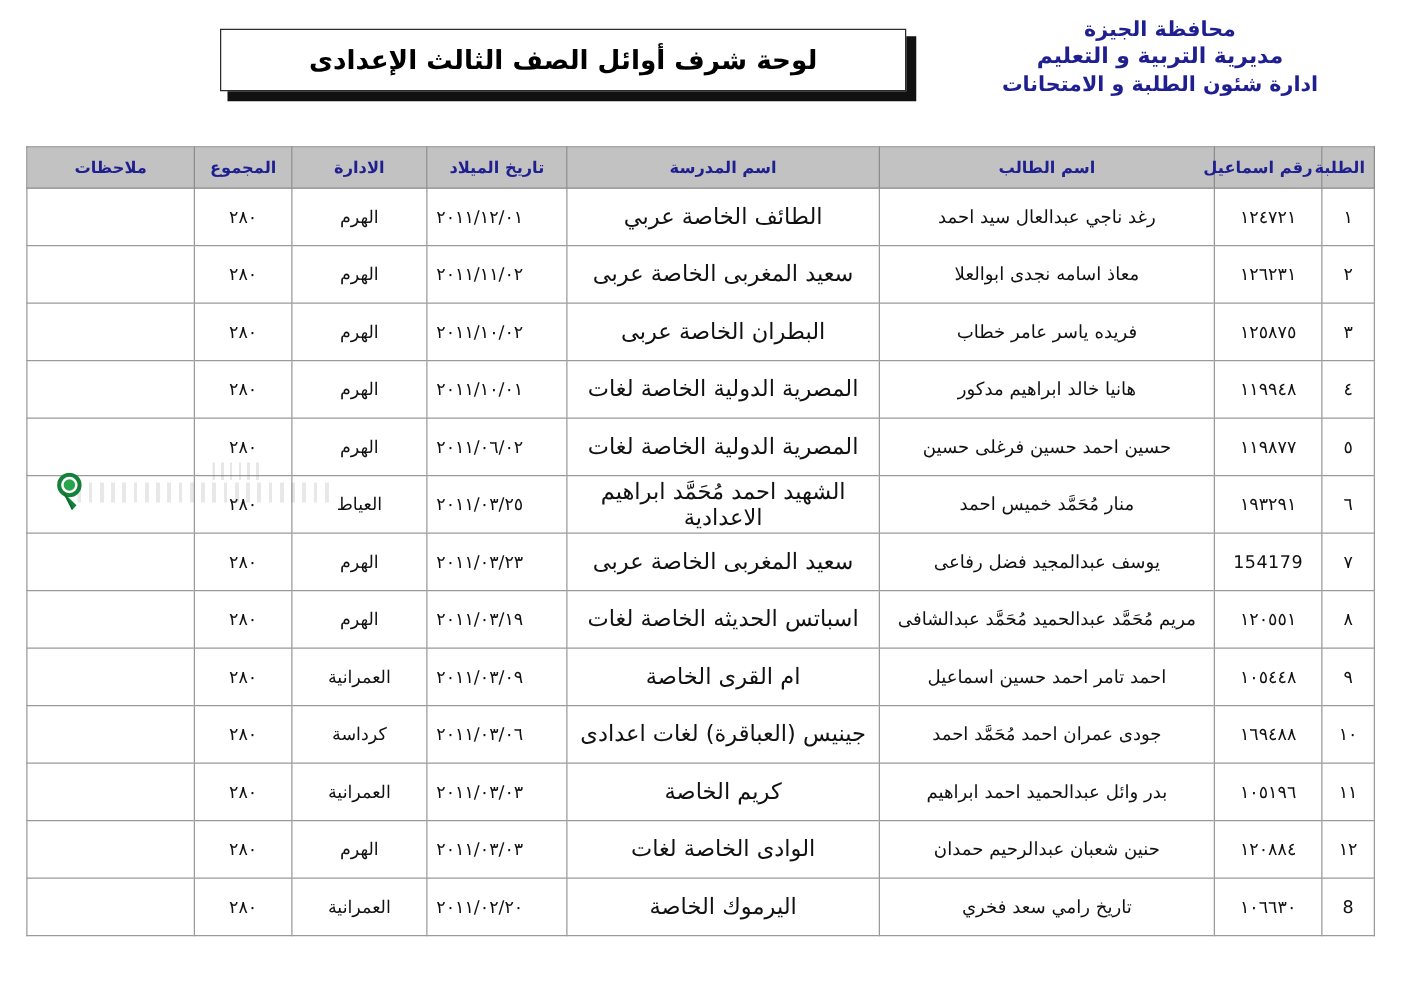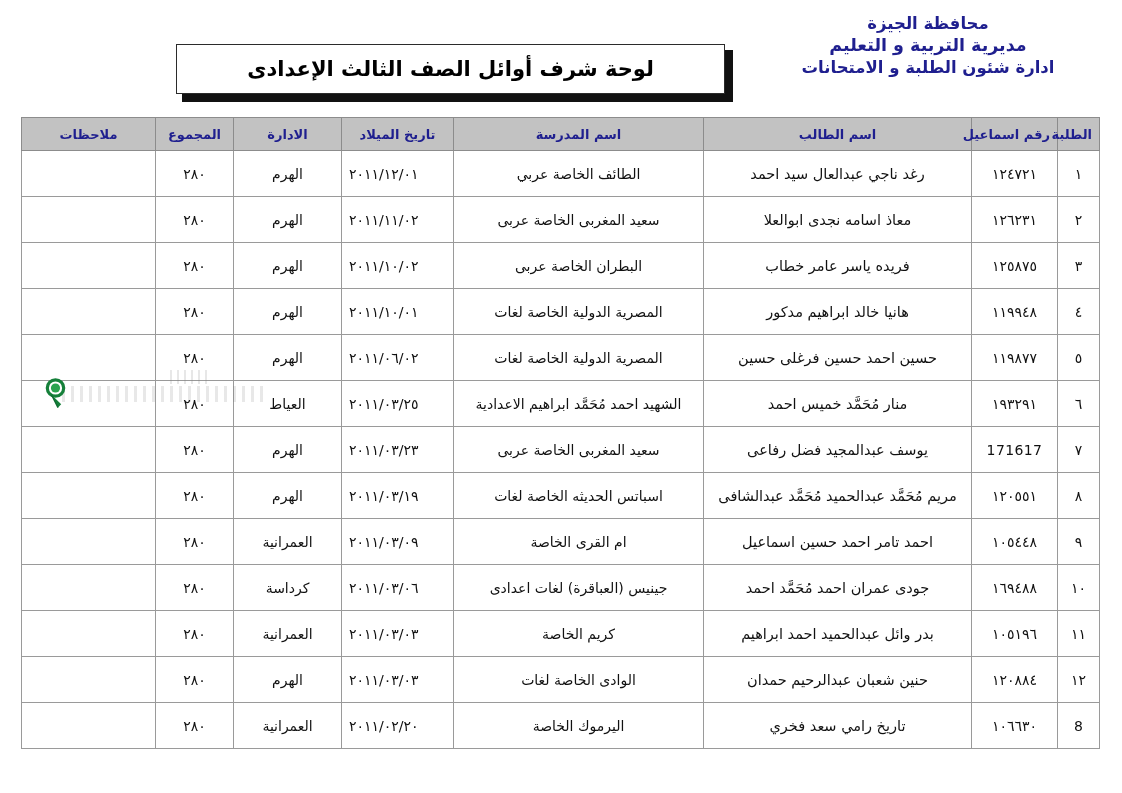--- a/index.html
+++ b/index.html
@@ -40,21 +40,20 @@
   .ministry-line-2 { font-size: 17.5px; }
   .ministry-line-3 { font-size: 16.5px; }
 
   
   .title-plaque-wrap {
     position: absolute;
     top: 23px;
     left: 176px;
     width: 551px;
     height: 52px;
-    margin-top: 21px;
   }
   .title-plaque-shadow {
     position: absolute;
     top: 6px;
     left: 6px;
     width: 551px;
     height: 52px;
     background: #111111;
   }
   .title-plaque {
@@ -115,21 +114,21 @@
   .col-rank    { width: 42px;  text-align: center; }
   .col-seat    { width: 86px;  text-align: center; letter-spacing: .4px; }
   .col-student { width: 268px; text-align: center; }
   .col-school  { width: 250px; text-align: center; }
   .col-birth   { width: 112px; text-align: left; letter-spacing: .2px; }
   .col-admin   { width: 108px; text-align: center; font-size: 13px; }
   .col-total   { width: 78px;  text-align: center; }
   .col-notes   { width: 134px; text-align: center; }
 
   .sheet-table tbody td.col-student { font-size: 14.5px; }
-  .sheet-table tbody td.col-school  { font-size: 14px; }
+  .sheet-table tbody td.col-school  { font-size: 18px; }
 
   
   .magnifier-cursor {
     position: absolute;
     left: 45px;
     top: 378px;
     width: 26px;
     height: 32px;
     pointer-events: none;
   }
@@ -245,21 +244,21 @@
         <td class="col-seat">١٩٣٢٩١</td>
         <td class="col-student">منار مُحَمَّد خميس احمد</td>
         <td class="col-school">الشهيد احمد مُحَمَّد ابراهيم الاعدادية</td>
         <td class="col-birth">٢٠١١/٠٣/٢٥</td>
         <td class="col-admin">العياط</td>
         <td class="col-total">٢٨٠</td>
         <td class="col-notes"></td>
       </tr>
       <tr>
         <td class="col-rank">٧</td>
-        <td class="col-seat">171617</td>
+        <td class="col-seat">154179</td>
         <td class="col-student">يوسف عبدالمجيد فضل رفاعى</td>
         <td class="col-school">سعيد المغربى الخاصة عربى</td>
         <td class="col-birth">٢٠١١/٠٣/٢٣</td>
         <td class="col-admin">الهرم</td>
         <td class="col-total">٢٨٠</td>
         <td class="col-notes"></td>
       </tr>
       <tr>
         <td class="col-rank">٨</td>
         <td class="col-seat">١٢٠٥٥١</td>

